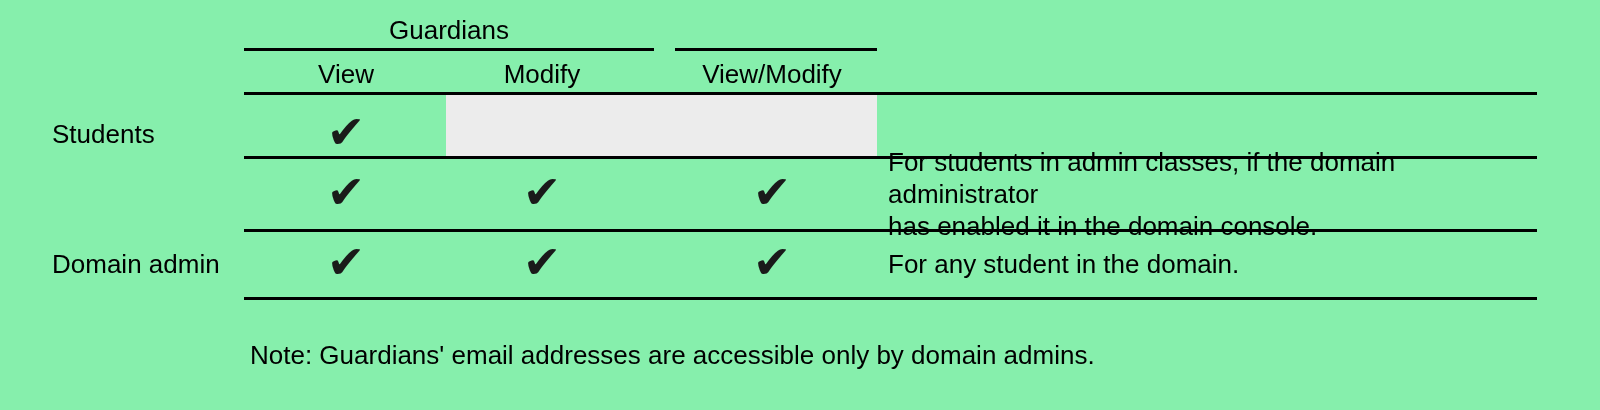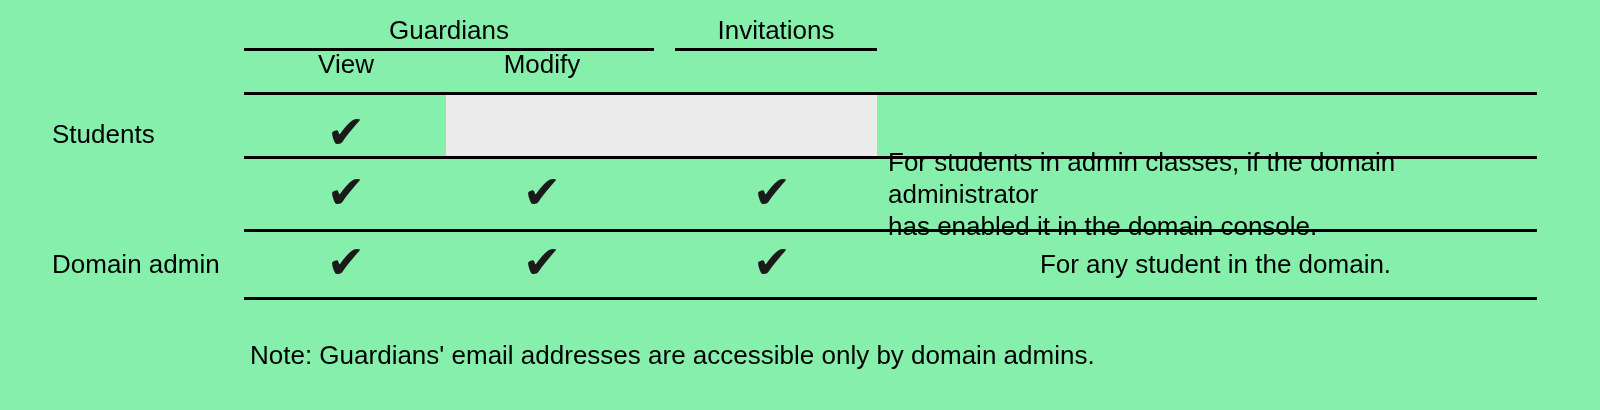--- a/index.html
+++ b/index.html
@@ -25,29 +25,29 @@
   
   .gray-cell {
     position: absolute;
     left: 446px; top: 95px;
     width: 431px; height: 61px;
     background: #ececec;
   }
   
   .cxy { position: absolute; transform: translate(-50%, -50%); white-space: nowrap; }
   .y-grouphead { top: 30px; }
-  .y-subhead   { top: 64px; }
+  .y-subhead   { top: 74px; }
   .x-guardians-group   { left: 449px; }
   .x-invitations-group { left: 776px; }
   .x-view   { left: 346px; }
   .x-modify { left: 542px; }
   .x-vm     { left: 772px; }
   .y-row1 { top: 134px; }
   .y-row2 { top: 194px; }
-  .y-row3 { top: 264px; text-align: center; }
+  .y-row3 { top: 264px; }
   
   .row-label { position: absolute; left: 52px; transform: translateY(-50%); white-space: nowrap; }
   
   .check {
     position: absolute;
     transform: translate(-50%, -54%);
     font-family: "DejaVu Sans", sans-serif;
     font-weight: bold;
     font-size: 46px;
     line-height: 1;
@@ -70,27 +70,27 @@
     transform: translateY(-50%);
     white-space: nowrap;
   }
 </style>
 </head>
 <body>
 
 <div class="screen">
 
   <div class="cxy y-grouphead x-guardians-group">Guardians</div>
-  <div class="cxy y-grouphead x-invitations-group">Invitations</div>
 
   <div class="rule rule-guardians"></div>
   <div class="rule rule-invitations"></div>
 
   <div class="cxy y-subhead x-view">View</div>
   <div class="cxy y-subhead x-modify">Modify</div>
+  <div class="cxy y-subhead x-vm">View/Modify</div>
 
   <div class="rule hline l-b"></div>
   <div class="rule hline l-c"></div>
   <div class="rule hline l-d"></div>
   <div class="rule hline l-e"></div>
 
   <div class="gray-cell"></div>
 
   <div class="row-label y-row1">Students</div>
   <span class="check x-view y-row1">✔</span>

